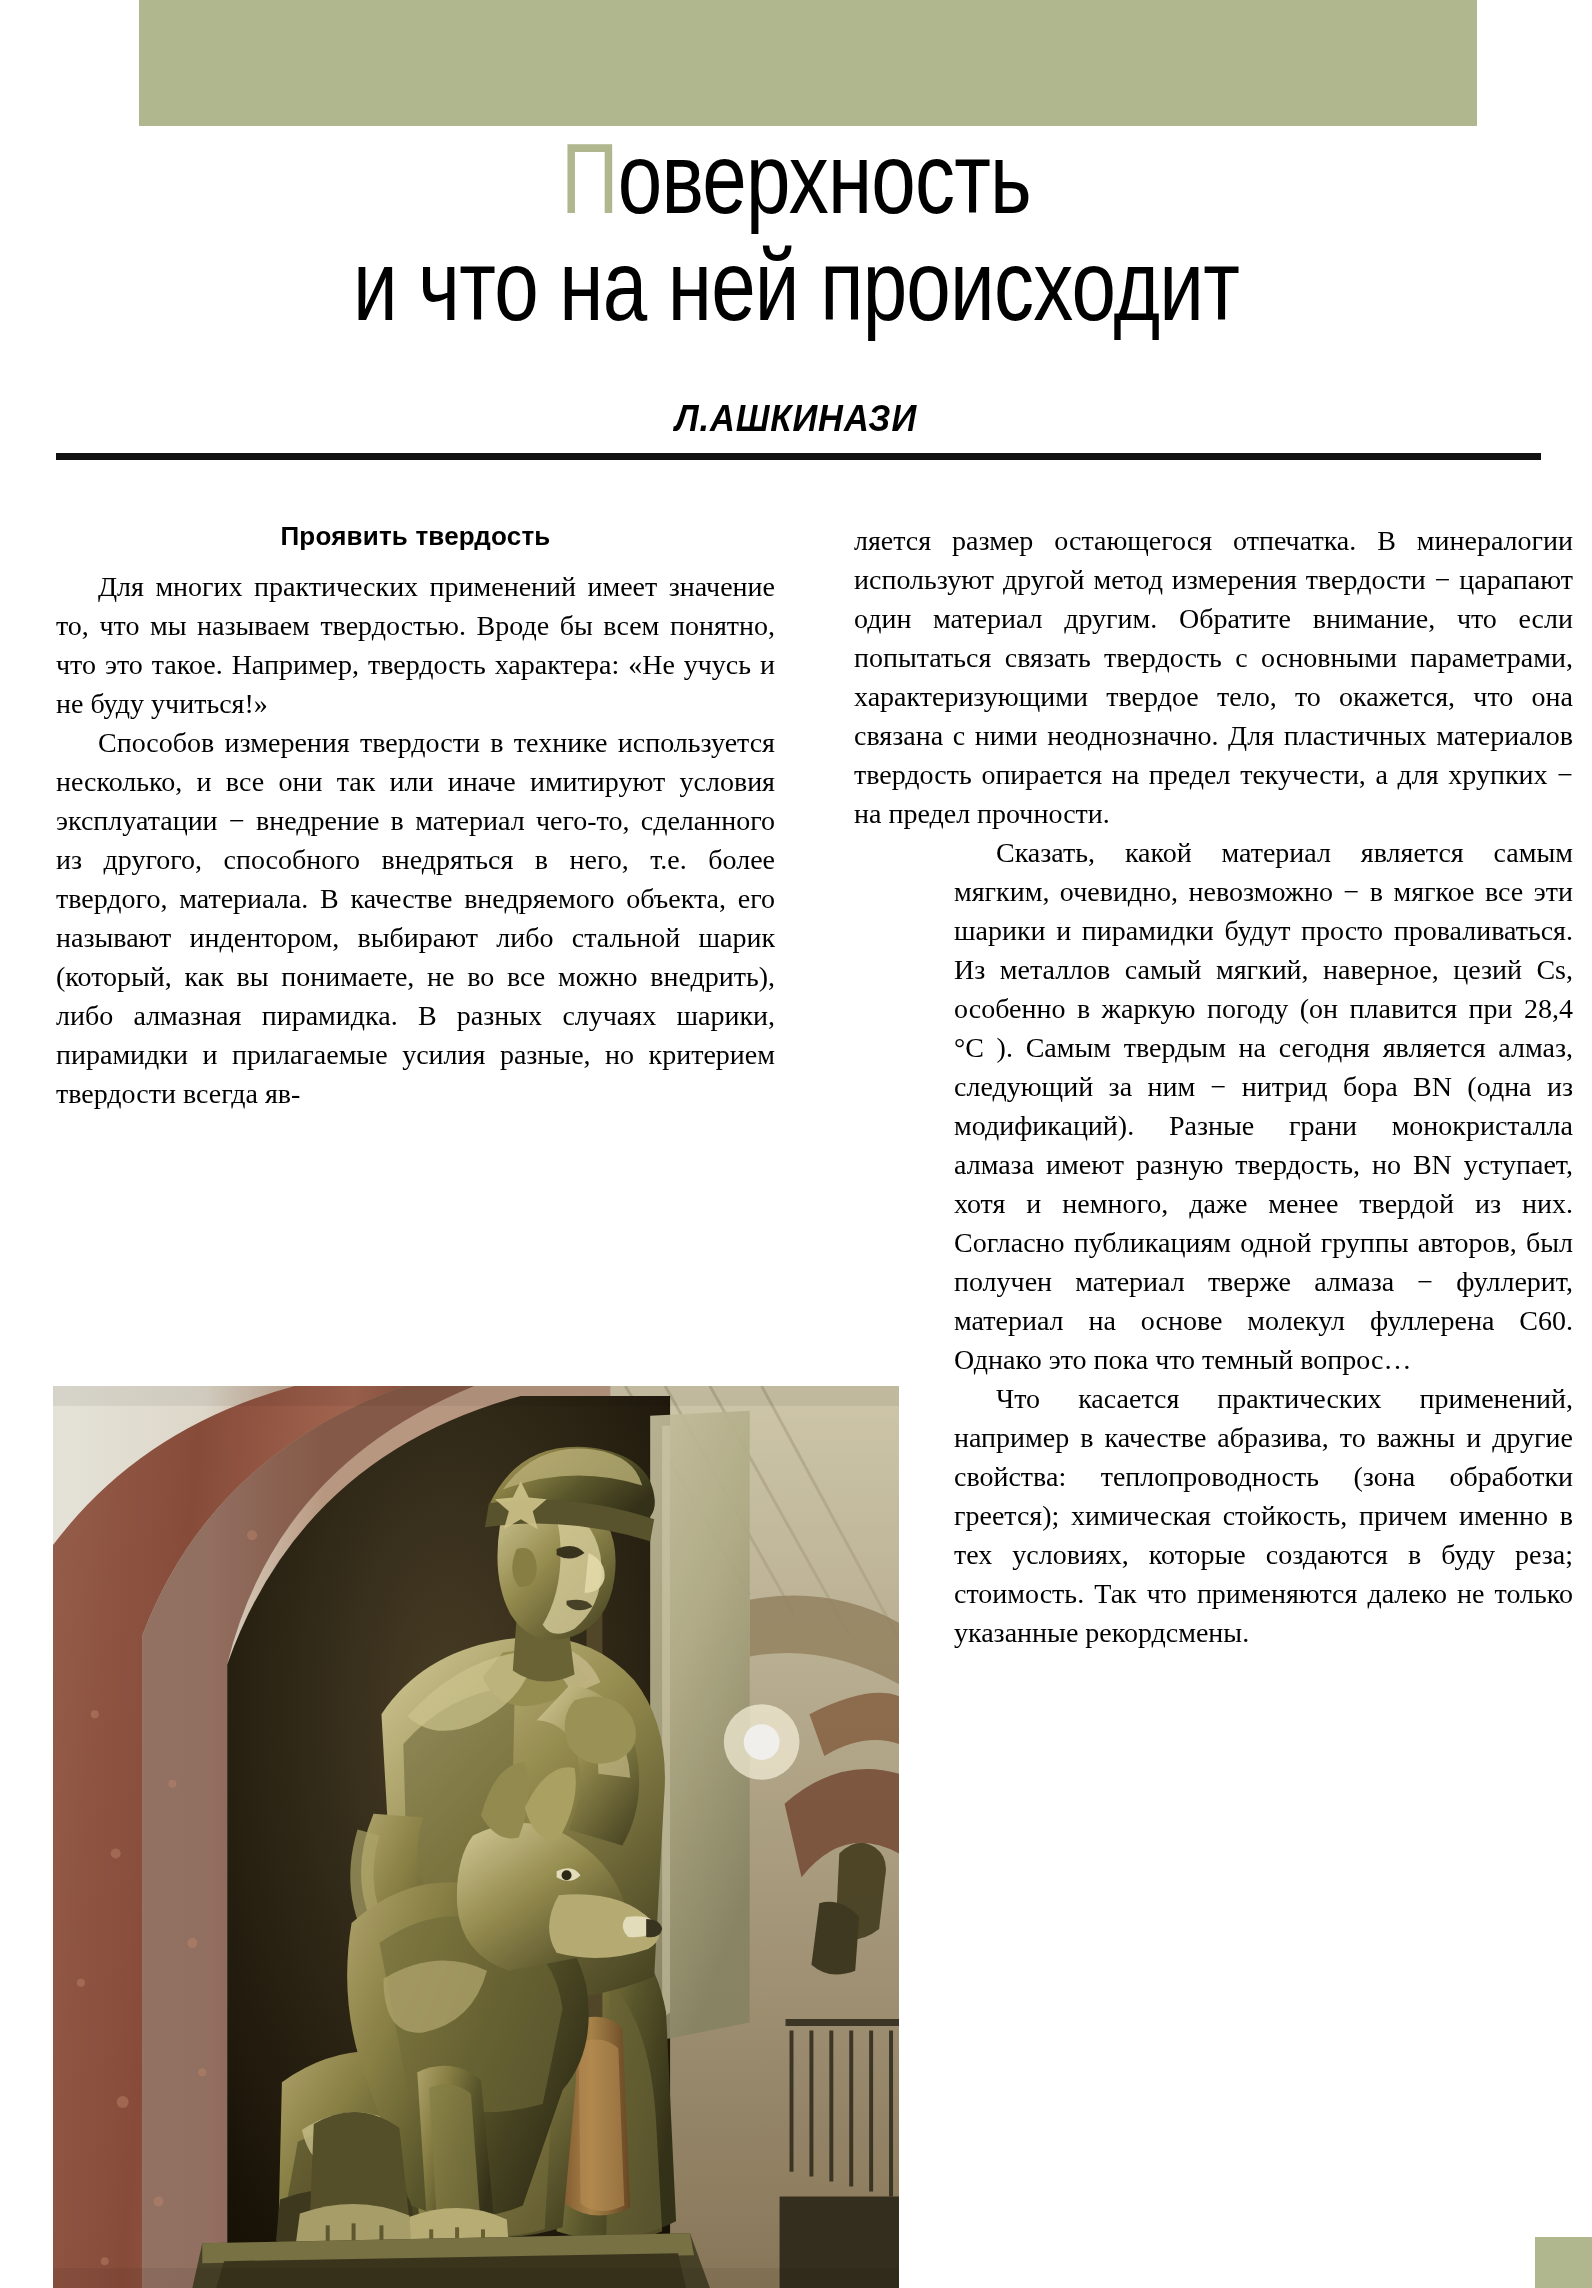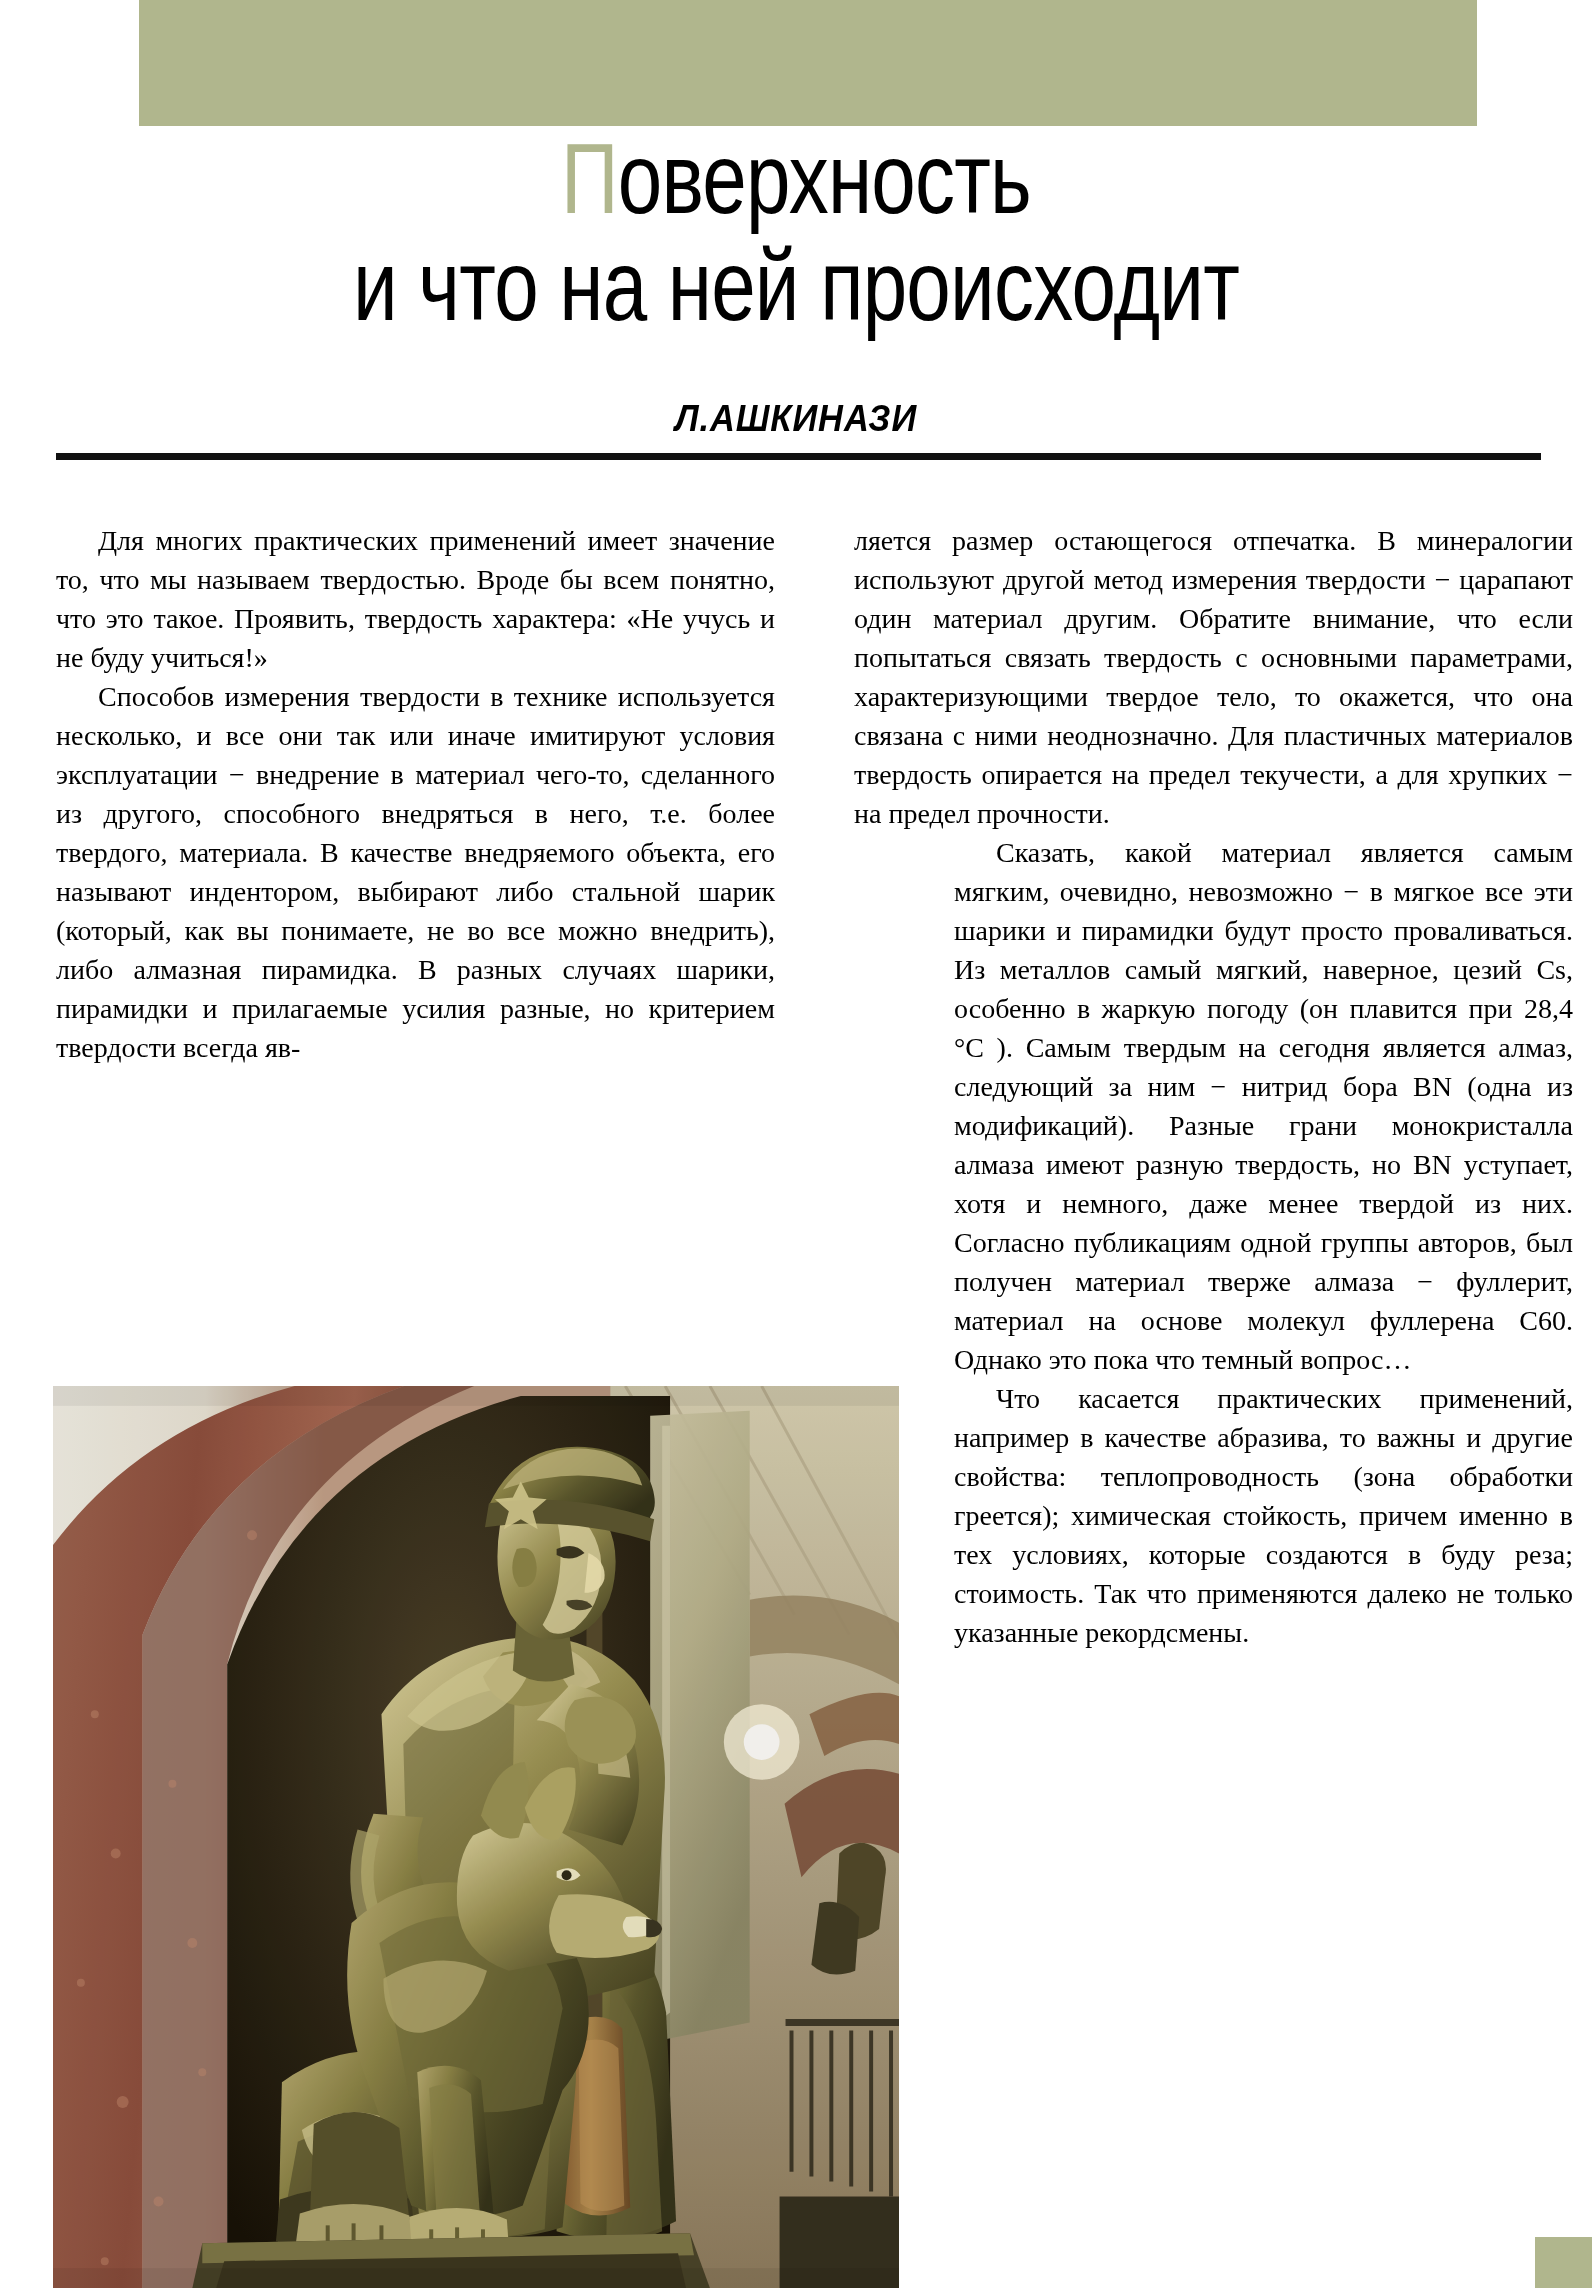--- a/index.html
+++ b/index.html
@@ -138,21 +138,22 @@
 <div class="title-block">
   <div class="title-line"><span class="drop">П</span><span>оверхность</span></div>
   <div class="title-line">и что на ней происходит</div>
 </div>
 
 <div class="byline">Л.АШКИНАЗИ</div>
 
 <div class="rule"></div>
 
 <div class="col col-left">
-  <p>Для многих практических применений имеет значение то, что мы называем твердостью. Вроде бы всем понятно, что это такое. Проявить, твердость характера: «Не учусь и не буду учиться!»</p>
+  <div class="section-head">Проявить твердость</div>
+  <p>Для многих практических применений имеет значение то, что мы называем твердостью. Вроде бы всем понятно, что это такое. Например, твердость характера: «Не учусь и не буду учиться!»</p>
   <p>Способов измерения твердости в технике используется несколько, и все они так или иначе имитируют условия эксплуатации − внедрение в материал чего-то, сделанного из другого, способного внедряться в него, т.е. более твердого, материала. В качестве внедряемого объекта, его называют индентором, выбирают либо стальной шарик (который, как вы понимаете, не во все можно внедрить), либо алмазная пирамидка. В разных случаях шарики, пирамидки и прилагаемые усилия разные, но критерием твердости всегда яв-</p>
 </div>
 
 <div class="col col-right">
   <p class="cont">ляется размер остающегося отпечатка. В минералогии используют другой метод измерения твердости − царапают один материал другим. Обратите внимание, что если попытаться связать твердость с основными параметрами, характеризующими твердое тело, то окажется, что она связана с ними неоднозначно. Для пластичных материалов твердость опирается на предел текучести, а для хрупких − на предел прочности.</p>
   <p><span class="photo-gutter"></span><span>Сказать, какой материал является самым мягким, очевидно, невозможно − в мягкое все эти шарики и пирамидки будут просто проваливаться. Из металлов самый мягкий, наверное, цезий Cs, особенно в жаркую погоду (он плавится при 28,4 °C ). Самым твердым на сегодня является алмаз, следующий за ним − нитрид бора BN (одна из модификаций). Разные грани монокристалла алмаза имеют разную твердость, но BN уступает, хотя и немного, даже менее твердой из них. Согласно публикациям одной группы авторов, был получен материал тверже алмаза − фуллерит, материал на основе молекул фуллерена С60. Однако это пока что темный вопрос…</span></p>
   <p>Что касается практических применений, например в качестве абразива, то важны и другие свойства: теплопроводность (зона обработки греется); химическая стойкость, причем именно в тех условиях, которые создаются в буду реза; стоимость. Так что применяются далеко не только указанные рекордсмены.</p>
 </div>
 
 <div class="photo">

